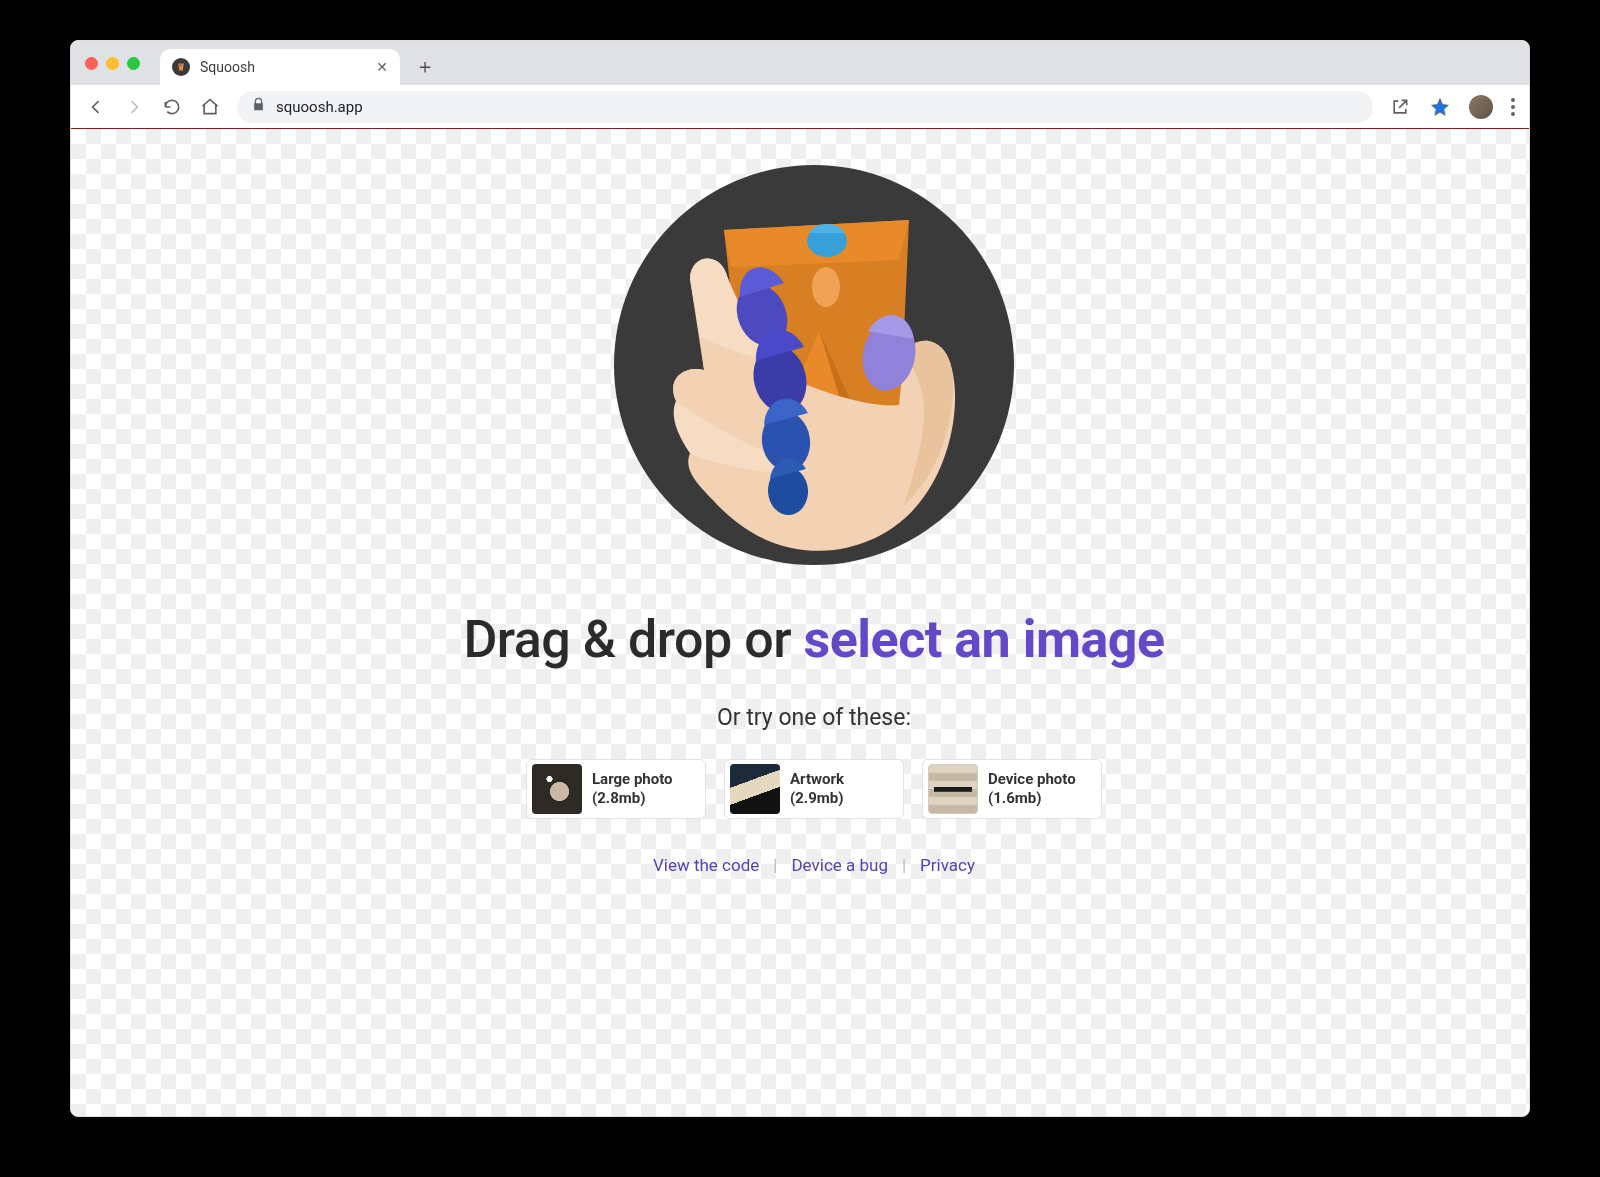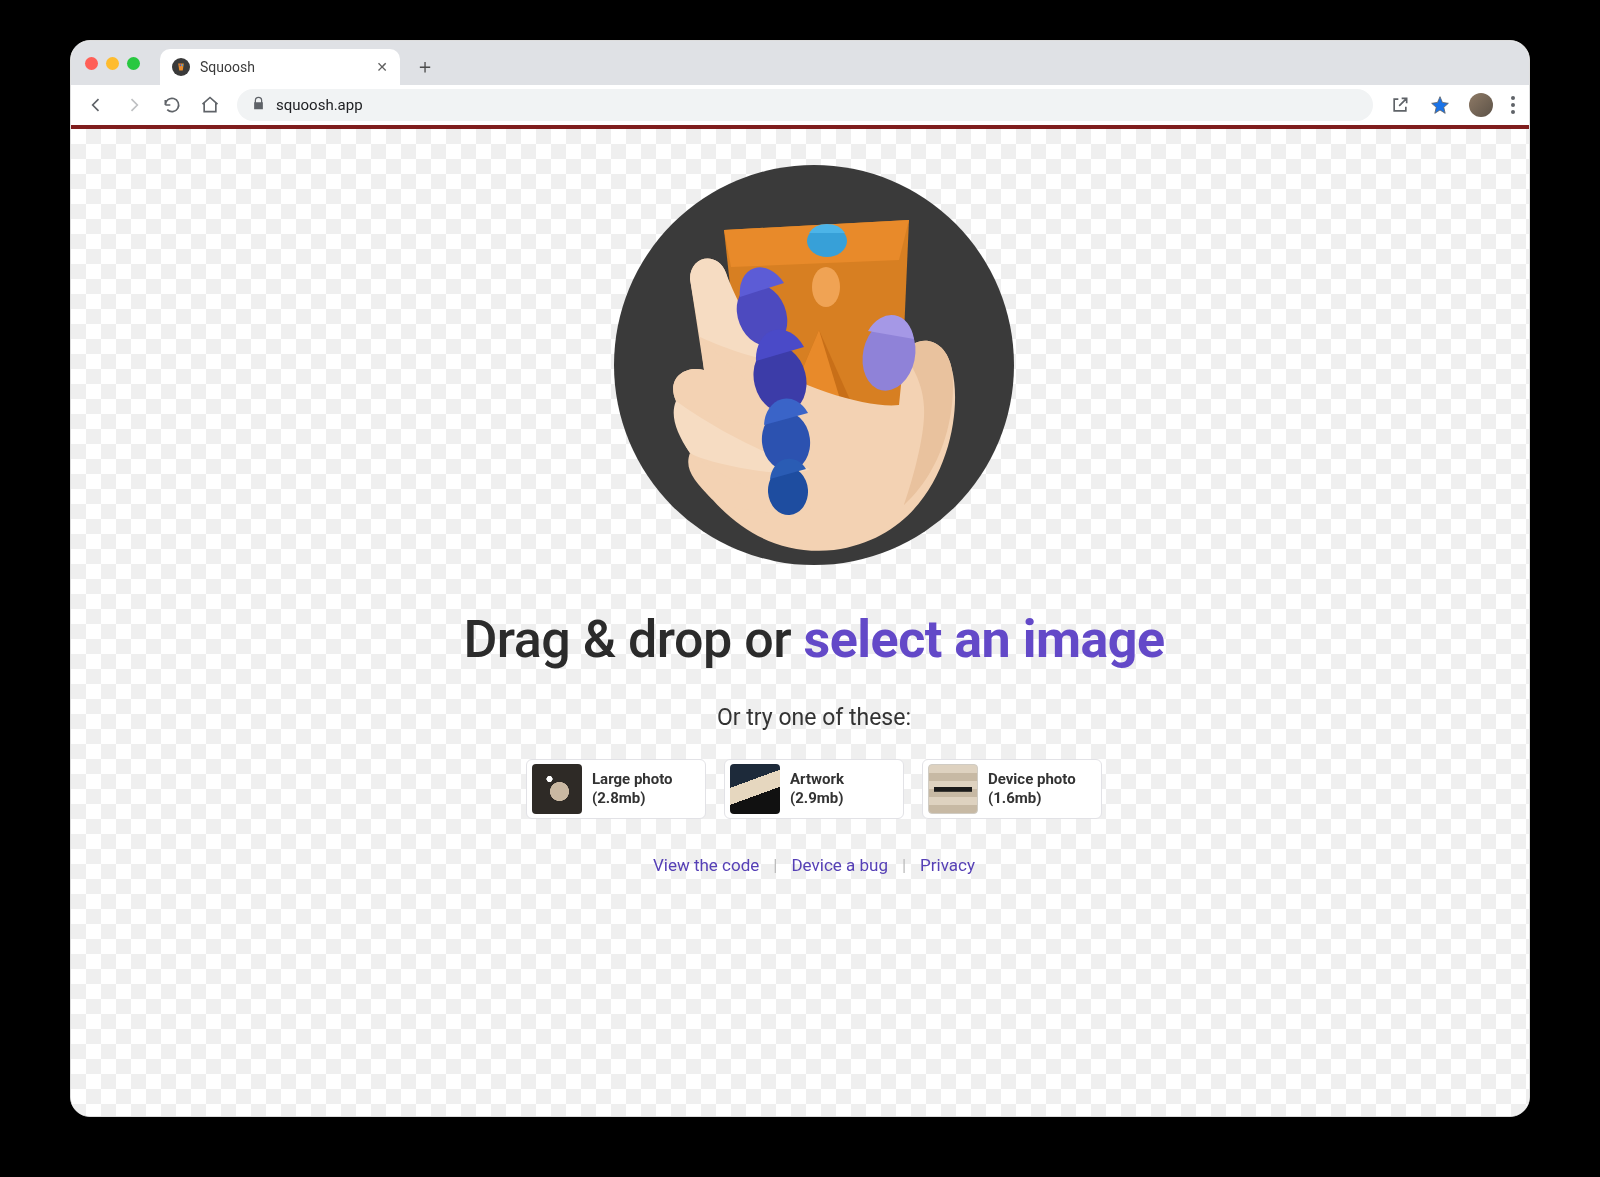--- a/index.html
+++ b/index.html
@@ -1,32 +1,32 @@
 <!DOCTYPE html>
 <html><head>
   <meta charset="utf-8">
   <style>
     * { margin:0; padding:0; box-sizing:border-box; font-family: -apple-system, BlinkMacSystemFont, "Segoe UI", Roboto, Helvetica, Arial, sans-serif; }
     body { width:1600px; height:1177px; background:#000; padding:40px 70px 60px 70px; }
-    .window { width:100%; height:100%; background:#fff; border-radius:20px; overflow:hidden; display:flex; flex-direction:column; box-shadow:0 20px 40px rgba(0,0,0,.45); border:1px solid #ddd; }
+    .window { width:100%; height:100%; background:#fff; border-radius:8px; overflow:hidden; display:flex; flex-direction:column; box-shadow:0 20px 40px rgba(0,0,0,.45); border:1px solid #ddd; }
 
     
     .tabstrip { height:44px; background:#dfe1e5; display:flex; align-items:flex-end; padding-left:14px; gap:10px; }
     .traffic { display:flex; gap:8px; align-items:center; height:100%; padding-right:10px; }
     .dot { width:13px; height:13px; border-radius:50%; }
     .dot.red{background:#ff5f57;} .dot.yel{background:#febc2e;} .dot.grn{background:#28c840;}
     .tab { height:36px; background:#fff; border-radius:10px 10px 0 0; display:flex; align-items:center; padding:0 12px; gap:10px; min-width:240px; }
     .tab .fav{ width:18px;height:18px;border-radius:50%;background:#3a3a3a; display:flex;align-items:center;justify-content:center;}
     .tab .fav svg{width:14px;height:14px;}
     .tab .title{ font-size:14px; color:#3b3b3b; flex:1;}
     .tab .x{ font-size:14px; color:#606060; cursor:pointer;}
     .newtab { width:30px; height:30px; display:flex; align-items:center; justify-content:center; color:#4b4b4b; font-size:20px; margin-bottom:4px; border-radius:50%; }
 
     
-    .addr { height:44px; background:#fff; border-bottom:4px solid #7f1d1d; display:flex; align-items:center; padding:0 14px; gap:16px; color:#5f6368; }
+    .addr { height:44px; background:#fff; border-bottom:1px solid #7f1d1d; display:flex; align-items:center; padding:0 14px; gap:16px; color:#5f6368; }
     .addr .iconbtn{ width:22px; height:22px; display:flex; align-items:center; justify-content:center; color:#5f6368; }
     .addr svg{ width:20px; height:20px; stroke:#5f6368; }
     .urlbox { flex:1; height:32px; background:#f1f3f4; border-radius:16px; display:flex; align-items:center; padding:0 14px; gap:10px; color:#202124; font-size:15px;}
     .urlbox .lock svg{width:15px;height:15px;fill:#5f6368;stroke:none;}
     .right-icons{display:flex;align-items:center;gap:18px;}
     .star{color:#1a73e8;}
     .avatar{width:24px;height:24px;border-radius:50%;background:linear-gradient(135deg,#8e7a66,#5c5247);}
     .kebab{display:flex;flex-direction:column;gap:3px;}
     .kebab span{width:4px;height:4px;border-radius:50%;background:#5f6368;}
 

